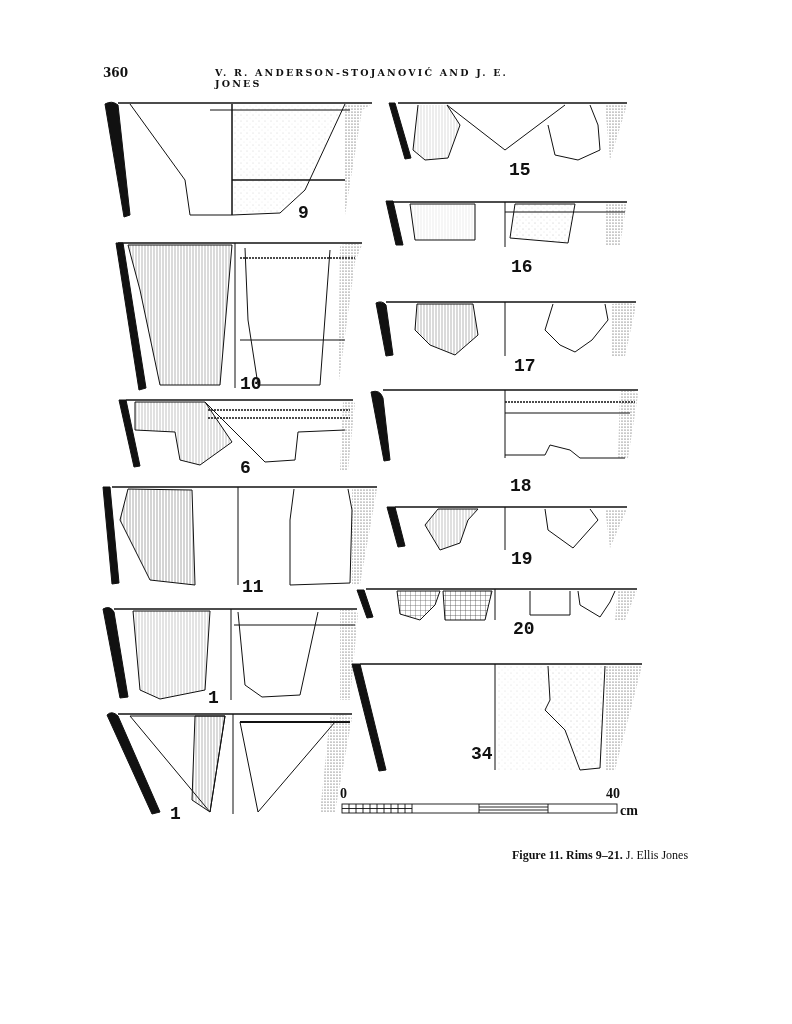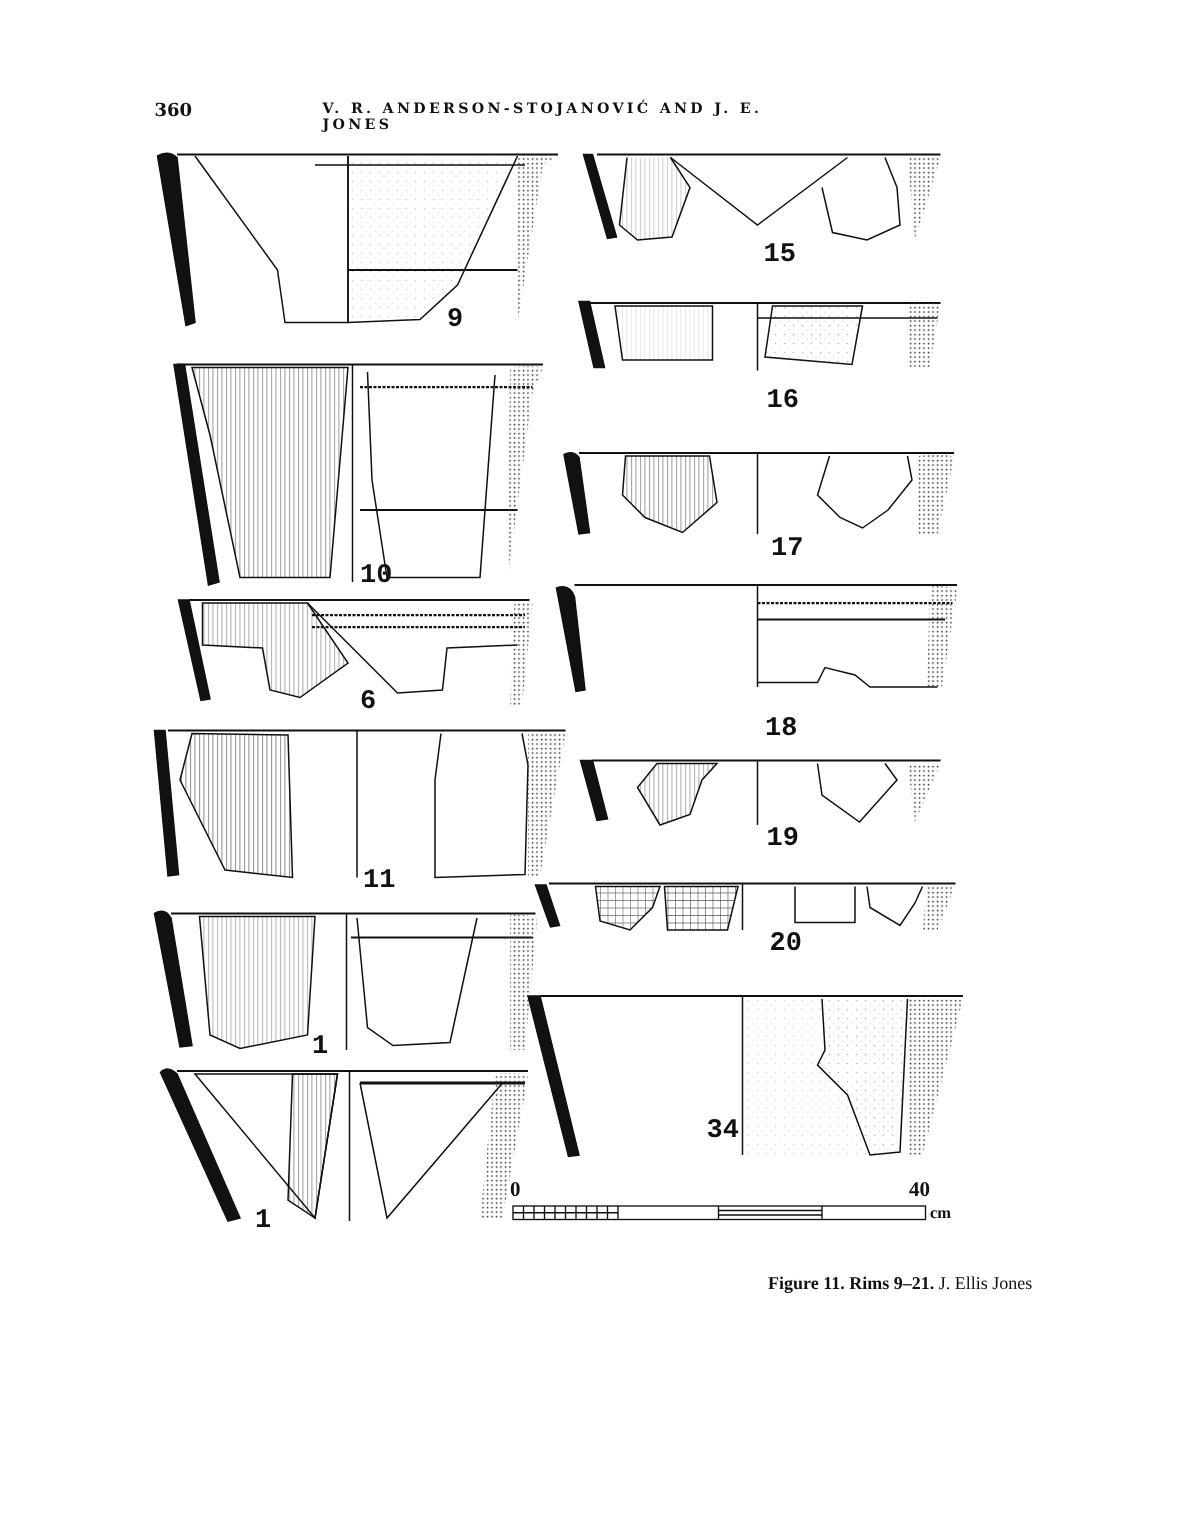--- a/index.html
+++ b/index.html
@@ -5,21 +5,21 @@
   html, body { margin:0; padding:0; background:#fff; }
   body { width:792px; height:1024px; position:relative; overflow:hidden; font-family:"DejaVu Serif", serif; color:#111; }
   .running-head { position:absolute; top:66px; left:103px; width:420px; height:20px; font-size:11px;font-weight:bold; }
   .page-num { position:absolute; left:0; top:0; font-size:12px; }
   .authors { position:absolute; left:100px; top:1px; letter-spacing:2.2px; font-size:9.5px; text-transform:uppercase;margin-left:12px; }
   .figure { position:absolute; left:0; top:0; width:792px; height:1024px; }
   .num { position:absolute; font-family:Liberation Mono, monospace; font-weight:bold; font-size:18px; }
   .caption { position:absolute; left:512px; top:848px; font-family:"Liberation Serif", serif; font-size:12px; }
   .caption b { font-weight:bold; }
   .scale-lbl { position:absolute; font-family:"Liberation Serif", serif; font-weight:bold; font-size:14px; }
-  .cm { position:absolute; font-family:"Liberation Serif", serif; font-weight:bold; font-size:11px; }
+  .cm { position:absolute; font-family:"Liberation Serif", serif; font-weight:bold; font-size:14px; }
 </style>
 </head>
 <body>
 
 <div class="running-head">
   <span class="page-num">360</span>
   <span class="authors">V. R. Anderson-Stojanović and J. E. Jones</span>
 </div>
 
 <div class="figure">

